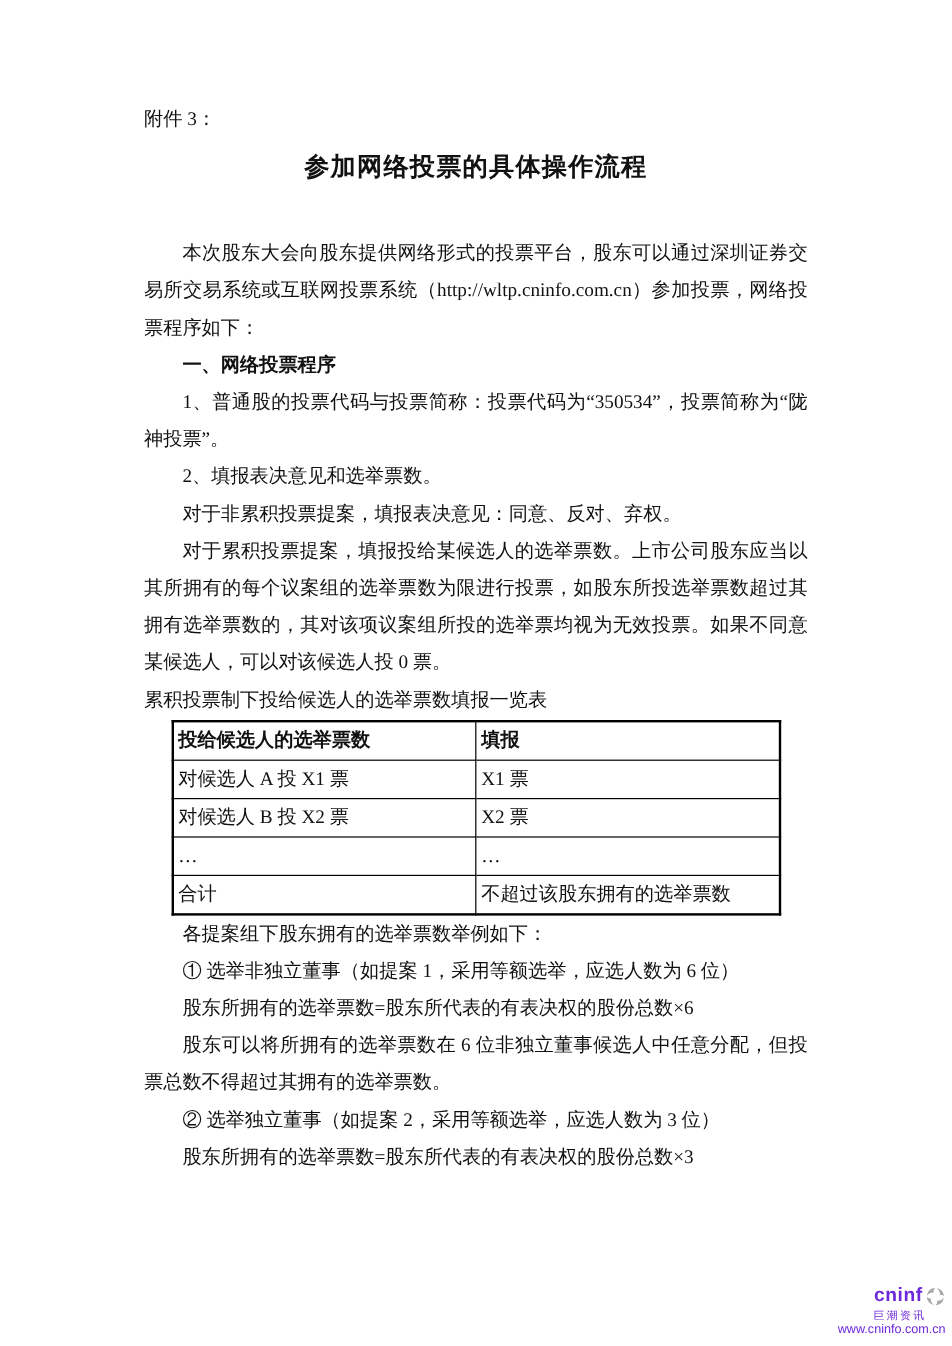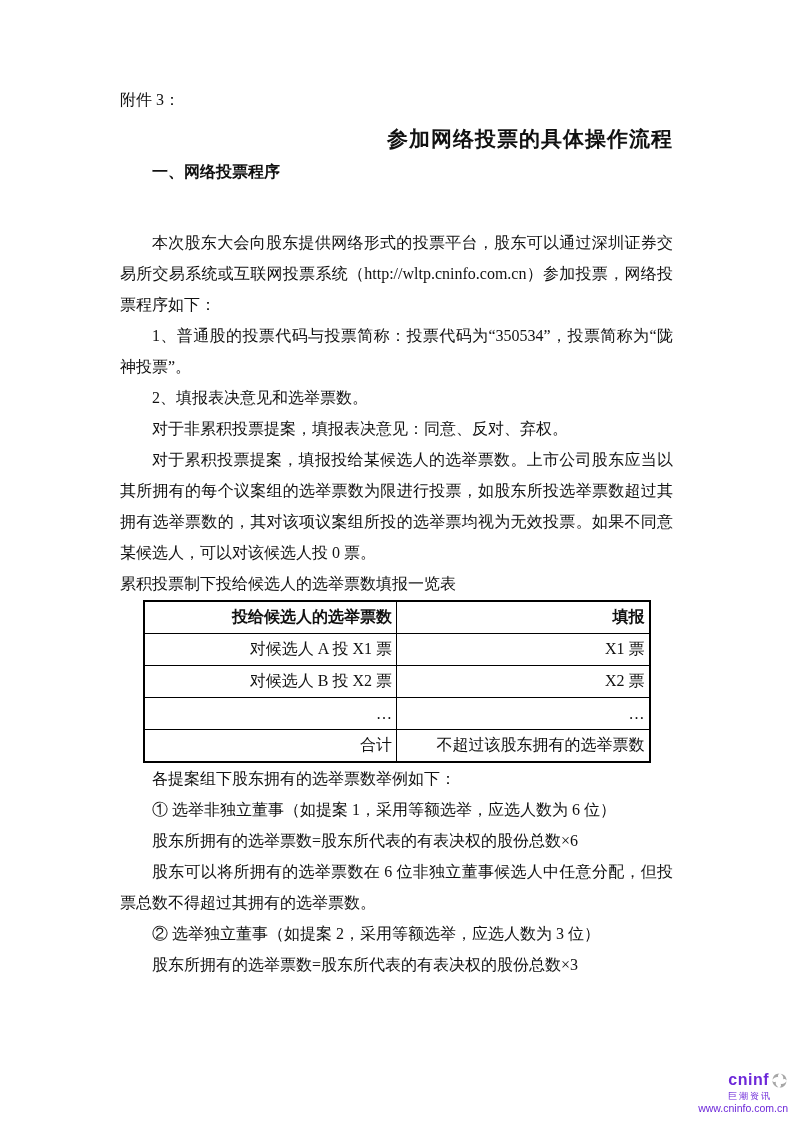--- a/index.html
+++ b/index.html
@@ -16,21 +16,21 @@
     left:120px;top:86px;
     width:553px;
   }
   .att{
     margin:0;
     font-size:16px;
     line-height:28px;
   }
   .doc-title{
     margin:8px 0 0 0;
-    text-align:right;
+    text-align:center;
     font-size:21px;
     font-weight:700;
     line-height:34px;
     letter-spacing:1px;
   }
   .para{
     margin:0;
     font-size:16px;
     line-height:31px;
     text-indent:2em;
@@ -44,21 +44,21 @@
   table.vote{
     border-collapse:collapse;
     margin:1px auto 0 auto;
     width:508px;
     border:2px solid #000;
   }
   table.vote th, table.vote td{
     border:1px solid #000;
     height:31px;
     padding:0 4px;
-    text-align:right;
+    text-align:left;
     vertical-align:middle;
     font-size:16px;
   }
   table.vote th{font-weight:700;}
   table.vote td{font-weight:400;}
   .logo{
     position:absolute;
     right:5px;bottom:8px;
     display:flex;
     flex-direction:column;
@@ -93,23 +93,23 @@
 </head>
 <body>
 
 <div class="page">
   <div class="content">
 
     <p class="att">附件 3：</p>
 
     <h1 class="doc-title">参加网络投票的具体操作流程</h1>
 
+    <p class="para intro">本次股东大会向股东提供网络形式的投票平台，股东可以通过深圳证券交易所交易系统或互联网投票系统（http://wltp.cninfo.com.cn）参加投票，网络投票程序如下：</p>
+
     <p class="para sec-heading">一、网络投票程序</p>
-
-    <p class="para intro">本次股东大会向股东提供网络形式的投票平台，股东可以通过深圳证券交易所交易系统或互联网投票系统（http://wltp.cninfo.com.cn）参加投票，网络投票程序如下：</p>
 
     <p class="para">1、普通股的投票代码与投票简称：投票代码为“350534”，投票简称为“陇神投票”。</p>
     <p class="para">2、填报表决意见和选举票数。</p>
     <p class="para">对于非累积投票提案，填报表决意见：同意、反对、弃权。</p>
     <p class="para">对于累积投票提案，填报投给某候选人的选举票数。上市公司股东应当以其所拥有的每个议案组的选举票数为限进行投票，如股东所投选举票数超过其拥有选举票数的，其对该项议案组所投的选举票均视为无效投票。如果不同意某候选人，可以对该候选人投 0 票。</p>
 
     <p class="para tbl-caption">累积投票制下投给候选人的选举票数填报一览表</p>
 
     <table class="vote">
       <tbody>

